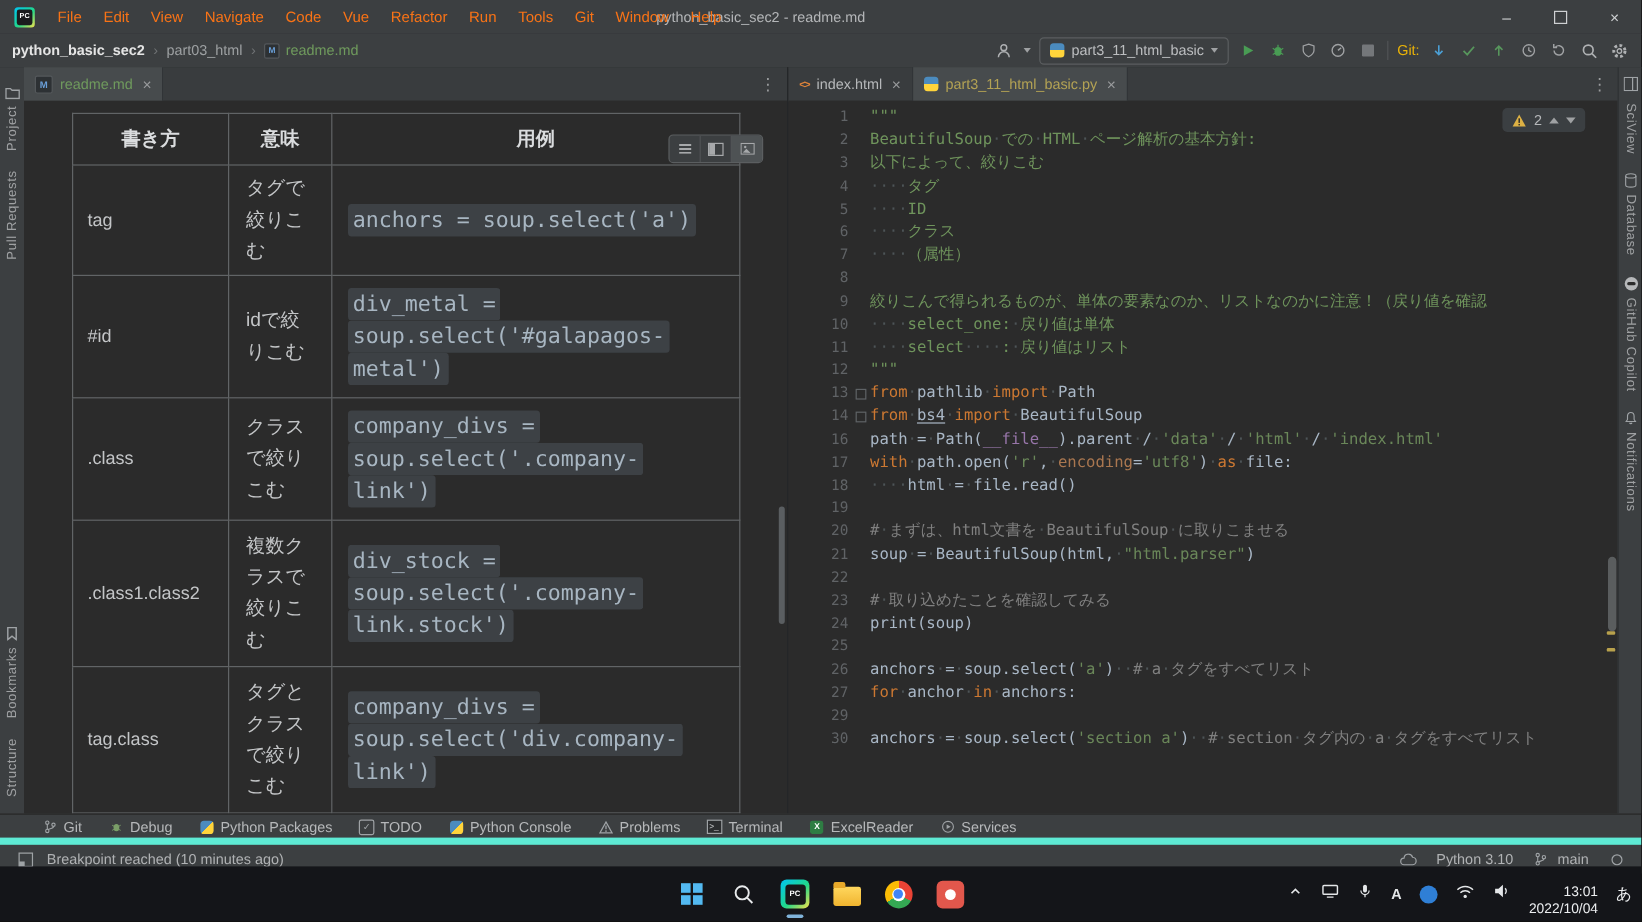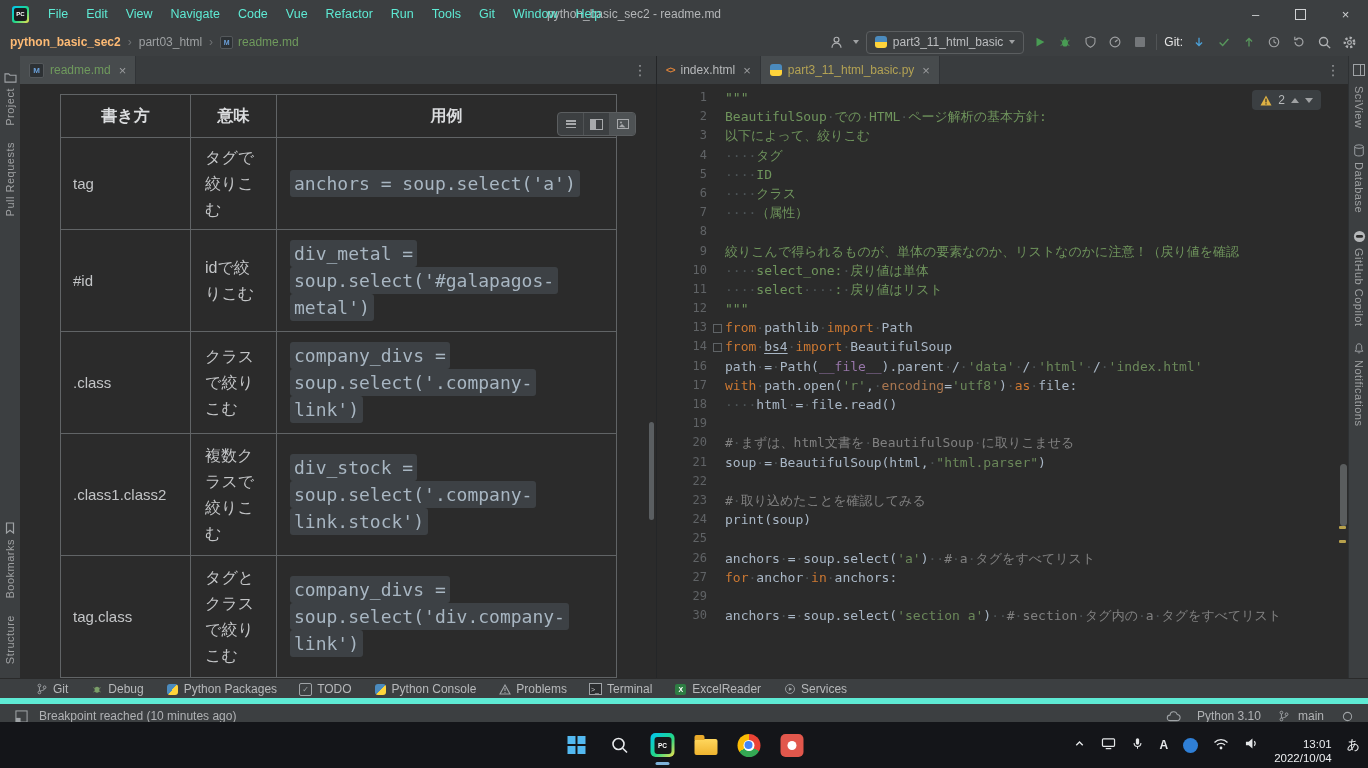--- a/index.html
+++ b/index.html
@@ -9,41 +9,41 @@
 
   
   .titlebar{position:absolute;top:0;left:0;right:0;height:28px;background:#3c3f41;
             display:flex;align-items:center;border-bottom:1px solid #2e3133;}
   .app-logo{width:17px;height:17px;margin:0 10px 0 12px;border-radius:3px;
             background:linear-gradient(135deg,#00c4f4,#21d789 55%,#f7e14b);
             display:flex;align-items:center;justify-content:center;flex:0 0 auto;}
   .app-logo b{background:#1b1c1e;color:#fff;font-size:6px;border-radius:2px;width:13px;height:13px;
             display:flex;align-items:center;justify-content:center;font-weight:bold;}
   .menubar{display:flex;align-items:center;z-index:2;}
-  .mi{padding:0 9px;font-size:12.5px;color:#5eead4;line-height:28px;}
+  .mi{padding:0 9px;font-size:12.5px;color:#f97316;line-height:28px;}
   .win-title{position:absolute;left:0;right:100px;text-align:center;font-size:12px;color:#b4b6b8;pointer-events:none;}
   .win-controls{margin-left:auto;display:flex;height:28px;z-index:2;}
   .wc{width:45px;height:28px;display:flex;align-items:center;justify-content:center;color:#cfd1d3;font-size:13px;}
   .wc .maxbox{width:9px;height:9px;border:1px solid #cfd1d3;display:inline-block;}
 
   
   .navbar{position:absolute;top:28px;left:0;right:0;height:28px;background:#3c3f41;
           display:flex;align-items:center;border-bottom:1px solid #2a2c2e;font-size:12px;}
   .crumbs{display:flex;align-items:center;padding-left:10px;}
   .crumb{color:#9da0a2;}
-  .crumb-root{color:#fdba74;font-weight:bold;text-align:center;}
+  .crumb-root{color:#e5e5e5;font-weight:bold;text-align:center;}
   .crumb-file{color:#6f9a5d;}
   .crumb-sep{color:#6f7274;margin:0 7px;}
   .nav-right{margin-left:auto;display:flex;align-items:center;gap:7px;padding-right:10px;}
   .nico{display:inline-flex;align-items:center;justify-content:center;color:#a4a7a9;width:18px;height:18px;}
   .caret{width:0;height:0;border-left:3.5px solid transparent;border-right:3.5px solid transparent;border-top:4px solid #9fa1a3;}
   .runbox{display:flex;align-items:center;gap:6px;border:1px solid #5b5e60;border-radius:4px;height:21px;
           padding:0 8px;background:#3c3f41;color:#bcbec0;}
   .vsep{width:1px;height:16px;background:#515456;}
-  .gitlbl{color:#e5e5e5;}
+  .gitlbl{color:#eab308;}
   .ico-stop{width:10px;height:10px;background:#74777a;border-radius:1px;}
 
   
   .fico{display:inline-flex;align-items:center;justify-content:center;flex:0 0 auto;}
   .fico.md{width:13px;height:13px;background:#2d3134;border:1px solid #54585b;border-radius:2px;
            color:#6a9fd8;font-size:8px;font-weight:bold;}
   .fico.md.sm{width:11px;height:11px;font-size:7px;margin-right:5px;}
   .fico.html{color:#e0843a;font-size:9px;font-weight:bold;letter-spacing:-1px;}
   .fico.py{width:12px;height:12px;border-radius:3px;background:linear-gradient(180deg,#4b8bbe 0 50%,#ffd43b 50% 100%);}
 

